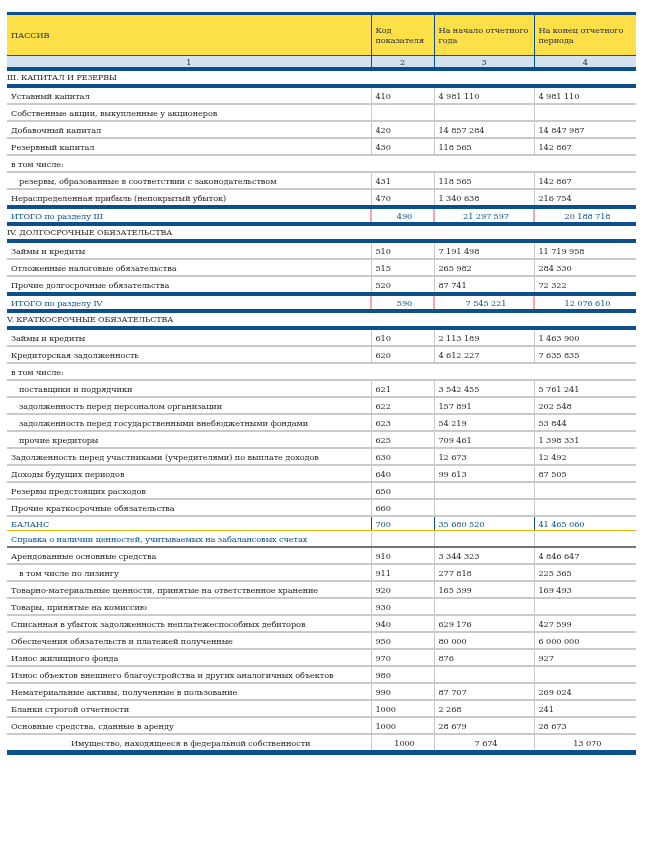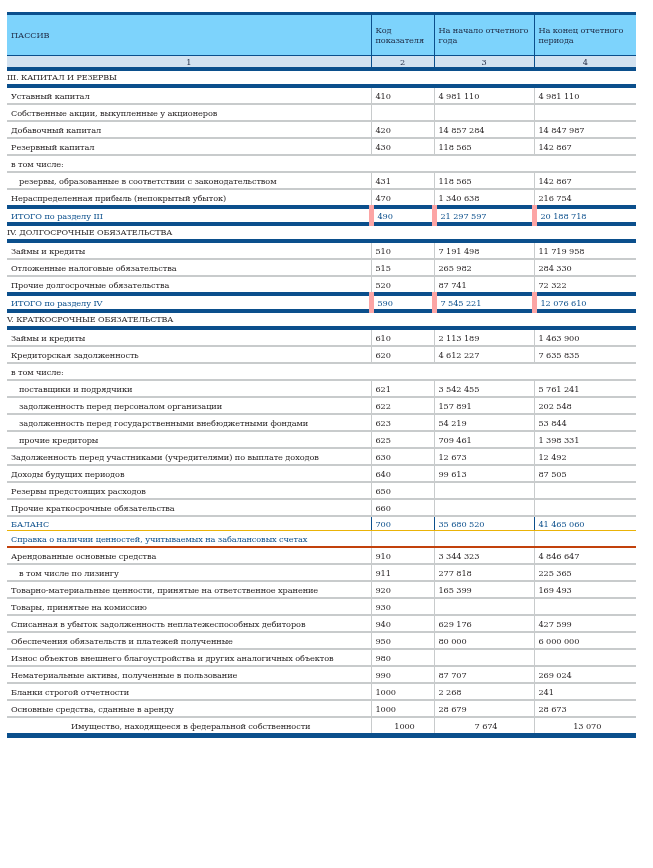--- a/index.html
+++ b/index.html
@@ -4,34 +4,34 @@
 <style>
   html, body { margin: 0; padding: 0; background: #ffffff; }
   body { width: 653px; height: 868px; position: relative; font-family: "DejaVu Serif", "Liberation Serif", serif; color: #231f20; }
   .wrap { position: absolute; left: 7px; top: 12px; width: 629px; }
   table { border-collapse: collapse; width: 629px; table-layout: fixed; }
   col.c1 { width: 364px; }
   col.c2 { width: 63px; }
   col.c3 { width: 100px; }
   col.c4 { width: 102px; }
   td, th { font-size: 8.2px; line-height: 10px; padding: 0 0 0 4px; vertical-align: middle; font-weight: normal; text-align: left; letter-spacing: -0.1px; }
-  thead tr.hdr th { background: #7dd3fc; height: 40px; border-top: 3px solid #0b4f8c; border-left: 1px solid #0b4f8c; color: #1f2a44; }
+  thead tr.hdr th { background: #fde047; height: 40px; border-top: 3px solid #0b4f8c; border-left: 1px solid #0b4f8c; color: #1f2a44; }
   thead tr.hdr th:first-child { border-left: none; }
   thead tr.nums th { background: #d3e2f0; height: 11px; text-align: center; border-top: 1px solid #0b4f8c; border-left: 1px solid #0b4f8c; border-bottom: 4px solid #0b4f8c; padding: 0; color: #1f2a44; }
   thead tr.nums th:first-child { border-left: none; }
   tr.section td { text-align: left; height: 13px; border-bottom: 4px solid #0b4f8c; padding: 0; font-size: 8px; }
   tr.row td { height: 15px; border-bottom: 2px solid #c8cbcc; }
   tr.row td + td { border-left: 1px solid #c8cbcc; }
   tr.row td.indent { padding-left: 12px; }
   tr.sub td { height: 15px; border-bottom: 2px solid #c8cbcc; }
   tr.total td { height: 13px; color: #0b4f8c; border-bottom: 4px solid #0b4f8c; border-top: 4px solid #0b4f8c; }
-  tr.total td + td { border-left: 5px solid #fca5a5; }
+  tr.total td + td { border-left: 2px solid #fca5a5; text-align: center; }
   tr.balance td { height: 13px; color: #0b4f8c; border-bottom: 1px solid #eab308; }
   tr.balance td + td { border-left: 1px solid #0b4f8c; }
-  tr.ref td { height: 15px; color: #0b4f8c; border-bottom: 2px solid #c2410c; margin-top: 38px; }
+  tr.ref td { height: 15px; color: #0b4f8c; border-bottom: 2px solid #737373; margin-top: 38px; }
   tr.ref td + td { border-left: 1px solid #c8cbcc; }
   tr.last td { border-bottom: 5px solid #0b4f8c; text-align: center; }
 </style>
 </head>
 <body>
 
 <div class="wrap">
   <table>
     <colgroup>
         <col class="c1">
@@ -237,20 +237,26 @@
           <td>629 176</td>
           <td>427 599</td>
         </tr>
         <tr class="row">
           <td>Обеспечения обязательств и платежей полученные</td>
           <td>950</td>
           <td>80 000</td>
           <td>6 000 000</td>
         </tr>
         <tr class="row">
+          <td>Износ жилищного фонда</td>
+          <td>970</td>
+          <td>876</td>
+          <td>927</td>
+        </tr>
+        <tr class="row">
           <td>Износ объектов внешнего благоустройства и других аналогичных объектов</td>
           <td>980</td>
           <td></td>
           <td></td>
         </tr>
         <tr class="row">
           <td>Нематериальные активы, полученные в пользование</td>
           <td>990</td>
           <td>87 707</td>
           <td>269 024</td>

